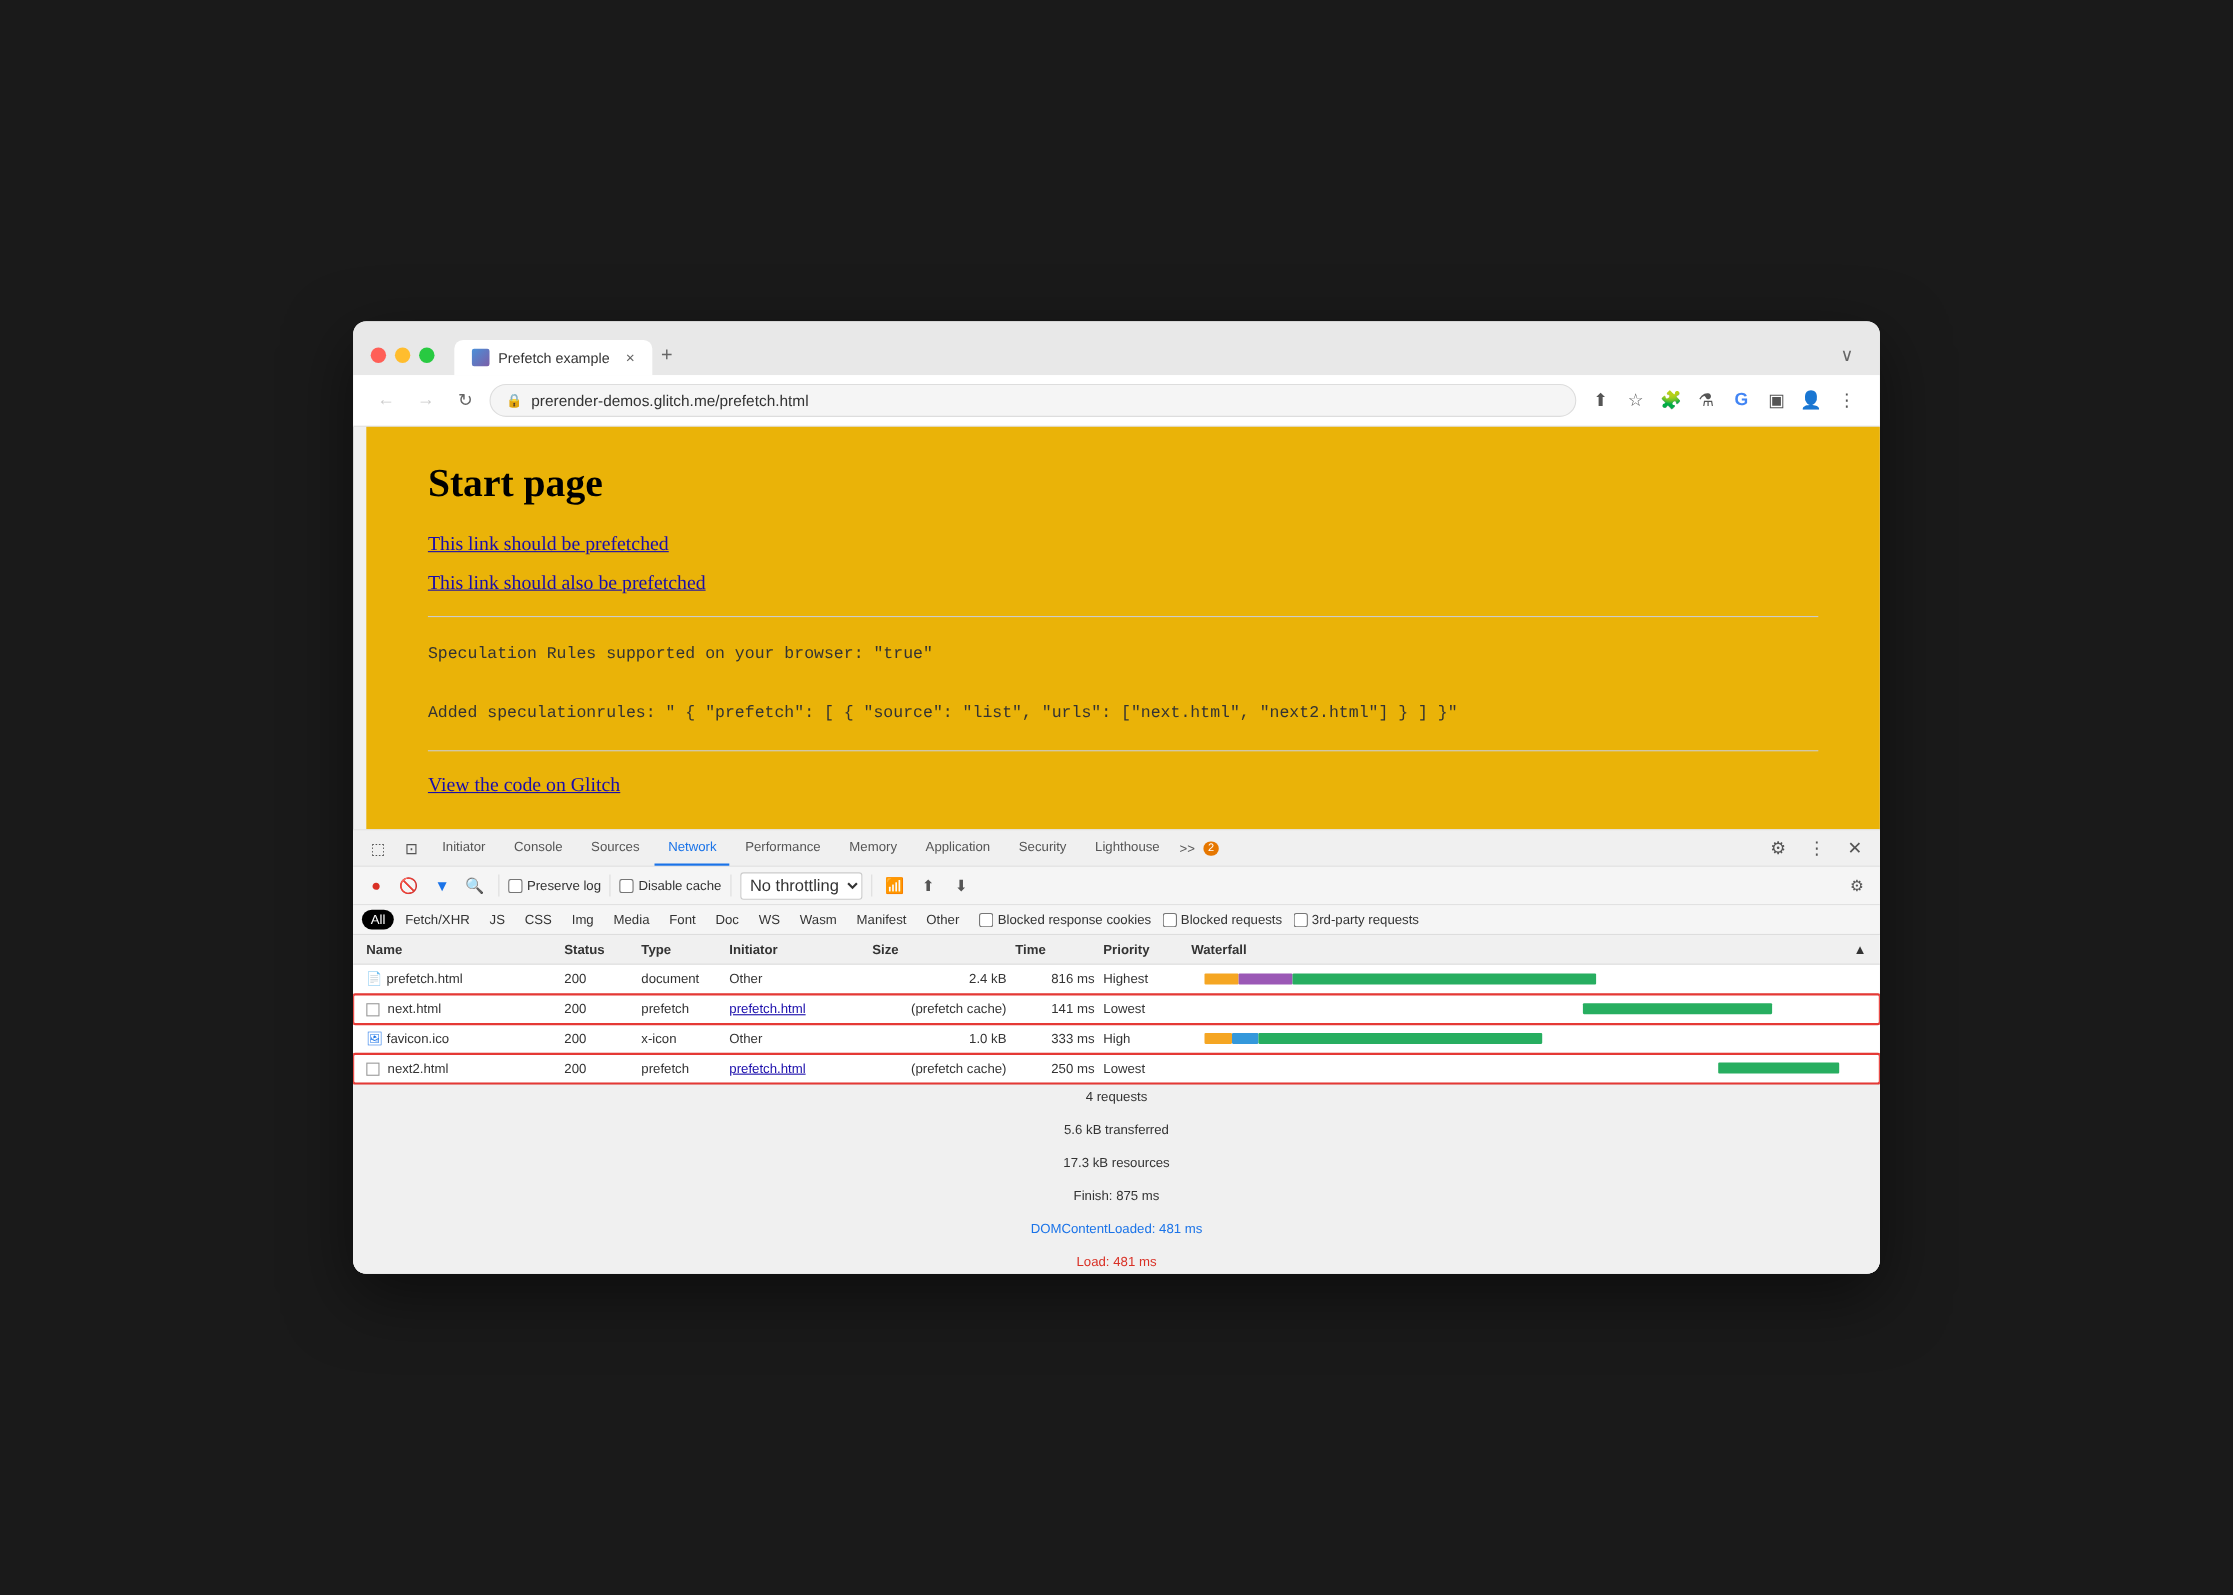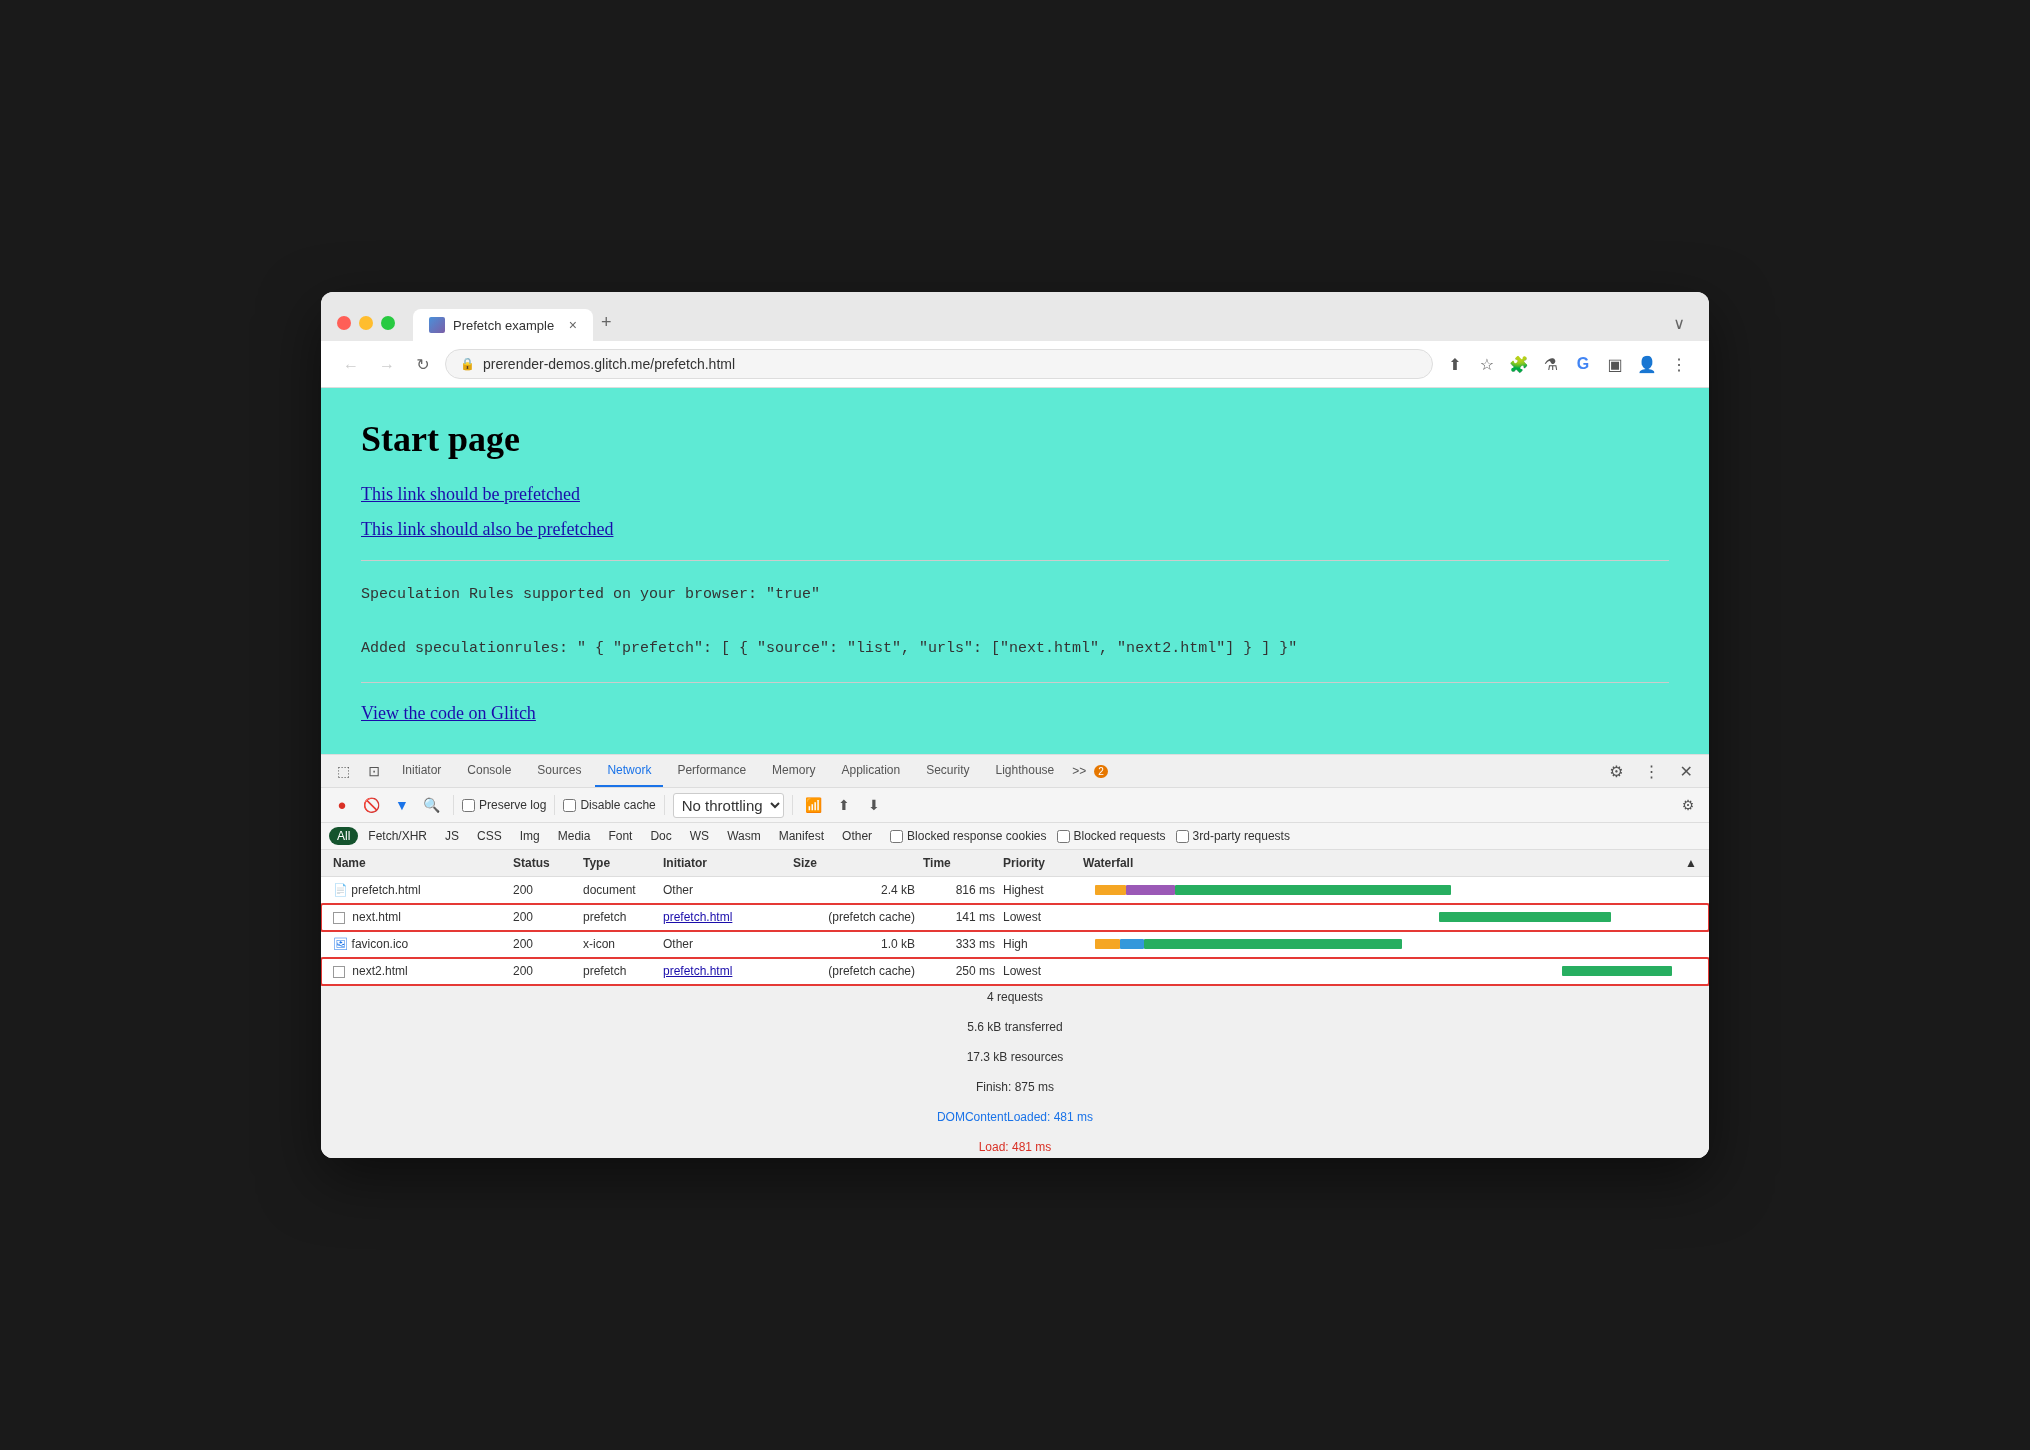--- a/index.html
+++ b/index.html
@@ -143,23 +143,24 @@
       align-items: center;
       justify-content: center;
       color: #555;
       cursor: pointer;
       border-radius: 4px;
       font-size: 16px;
     }
 
     
     .page-content {
-      background: #5eead4;
-      padding: 30px 40px;
+      background: #eab308;
+      padding: 30px 56px;
       font-family: Georgia, serif;
+      margin-left: 12px;
     }
 
     .page-title {
       font-size: 36px;
       font-weight: 900;
       color: #000;
       margin-bottom: 24px;
     }
 
     .page-link {
@@ -343,21 +344,21 @@
 
     .type-btn {
       padding: 2px 8px;
       border-radius: 10px;
       cursor: pointer;
       color: #333;
       font-size: 12px;
     }
 
     .type-btn.active {
-      background: #14532d;
+      background: #000000;
       color: white;
     }
 
     .type-filter-checkbox {
       display: flex;
       align-items: center;
       gap: 4px;
       margin-left: 8px;
       color: #333;
     }

